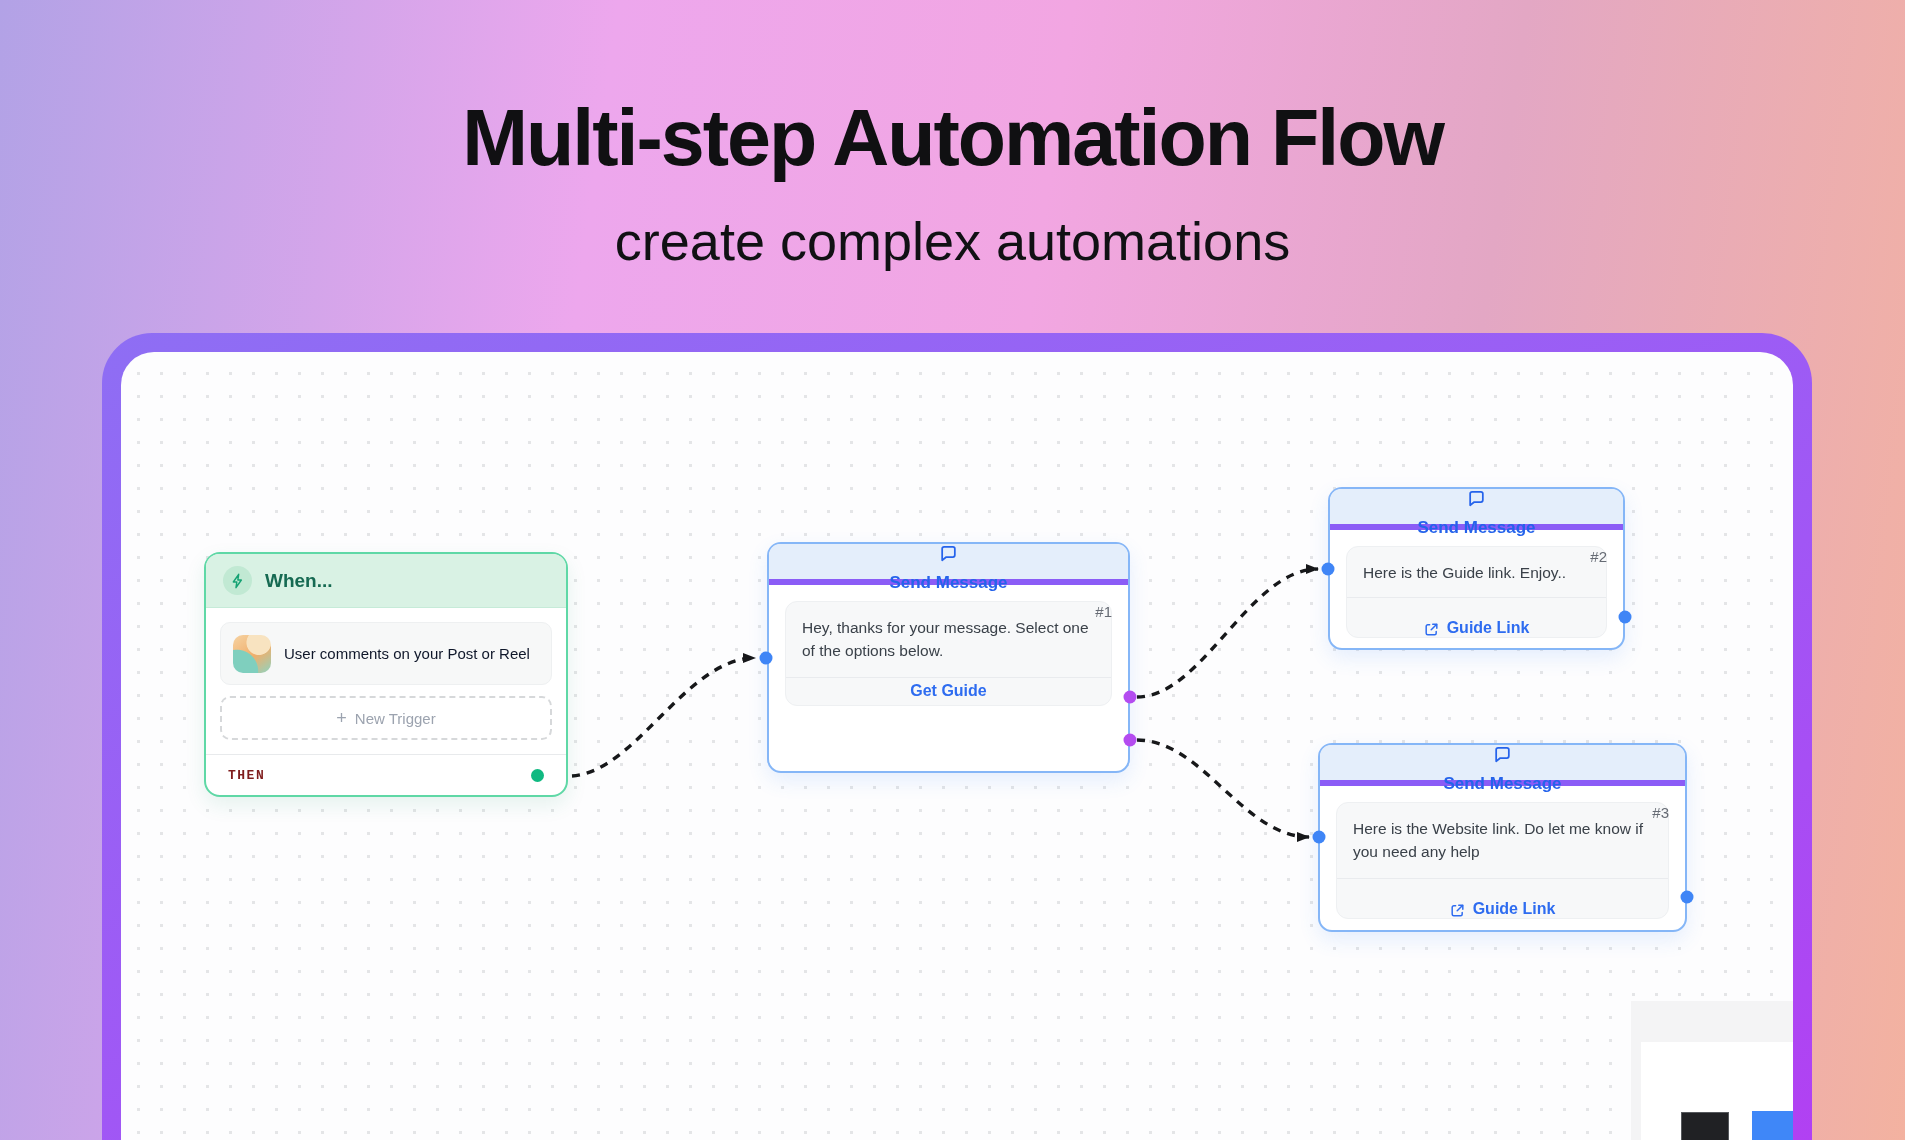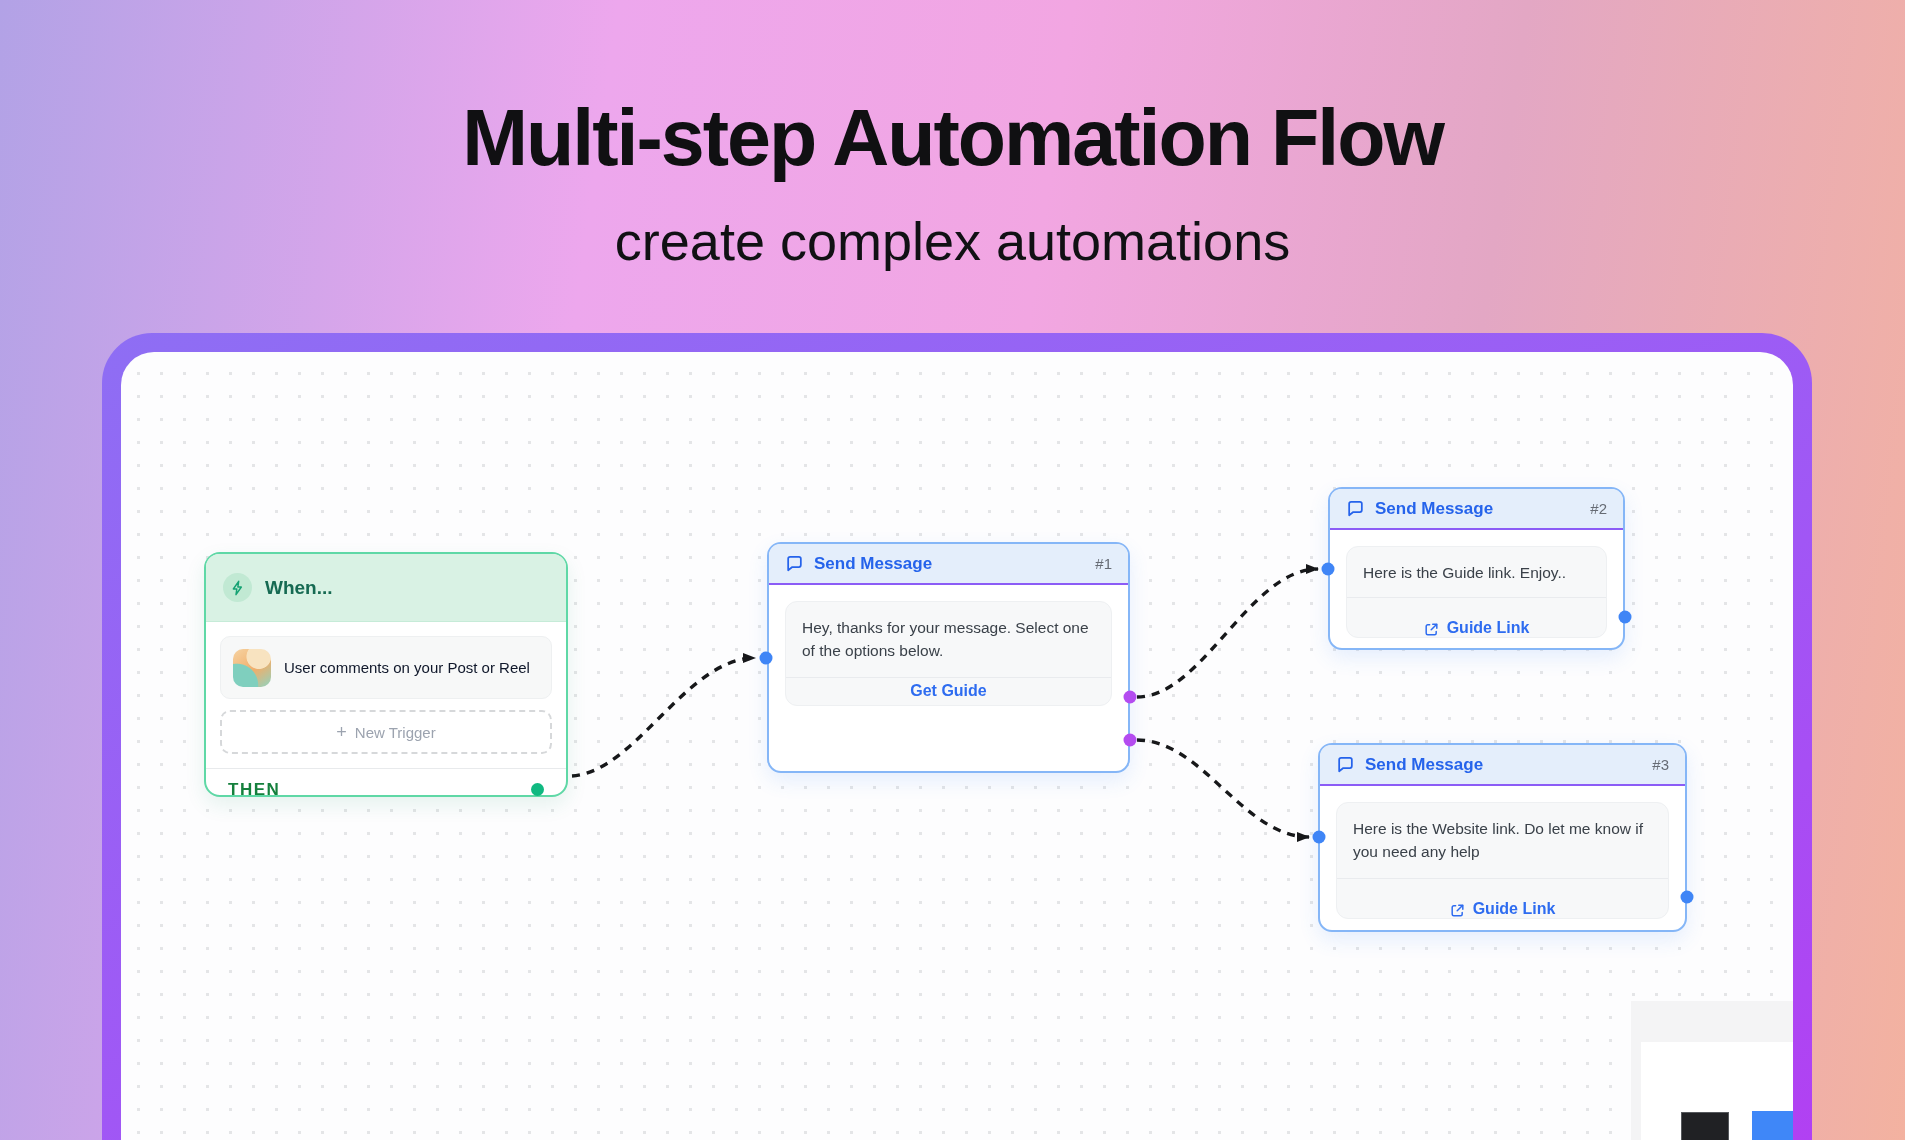--- a/index.html
+++ b/index.html
@@ -46,21 +46,21 @@
   .handle.purple { background:#b44cf0; }
 
   
   .node { position:absolute; background:#fff; z-index:4; }
   .when-node {
     left:83px; top:200px; width:364px; height:245px;
     border:2px solid #5fd8a6; border-radius:16px;
     box-shadow:0 8px 20px rgba(16,150,100,.10);
   }
   .when-header {
-    height:68px; display:flex; align-items:center; gap:13px;
+    height:54px; display:flex; align-items:center; gap:13px;
     background:#d9f2e4; border-bottom:1px solid #c6ebd8;
     border-radius:13px 13px 0 0; padding:0 17px;
   }
   .when-icon-circle {
     width:29px; height:29px; border-radius:50%; background:#c1e9d3;
     display:flex; align-items:center; justify-content:center; color:#15a273; flex:0 0 auto;
   }
   .when-title { font-size:19px; font-weight:700; color:#166a52; }
   .when-body { padding:14px 14px 0 14px; }
   .trigger-card {
@@ -79,35 +79,35 @@
     margin-top:11px; height:44px; width:100%;
     border:2px dashed #d6d8da; border-radius:10px; background:transparent;
     display:flex; align-items:center; justify-content:center; gap:8px;
     color:#9ca3af; font-size:15px; font-family:inherit; cursor:pointer;
   }
   .new-trigger-btn .plus { font-size:18px; line-height:1; color:#9ca3af; }
   .when-footer {
     margin-top:14px; border-top:1px solid #e8eaec; height:42px;
     display:flex; align-items:center; padding:0 22px;
   }
-  .then-label { font-size:17px; font-weight:700; letter-spacing:1.5px; color:#15803d; }
+  .then-label { font-size:13px; font-weight:700; letter-spacing:1.5px; color:#7f1d1d;font-family:Liberation Mono, monospace; }
   .then-dot { margin-left:auto; width:13px; height:13px; border-radius:50%; background:#10b981; }
 
   
   .msg-node {
     border:2px solid #85b6f7; border-radius:14px;
     box-shadow:0 8px 20px rgba(59,130,246,.12);
   }
   #node1 { left:646px; top:190px; width:363px; height:231px; }
   #node2 { left:1207px; top:135px; width:297px; height:163px; }
   #node3 { left:1197px; top:391px; width:369px; height:189px; }
   .msg-header {
     height:41px; display:flex; align-items:center; gap:10px;
-    background:#e4eefb; border-bottom:2px solid #8b5cf6;
-    border-radius:11px 11px 0 0; padding:0 16px;
+    background:#e4eefb; border-bottom:6px solid #8b5cf6;
+    border-radius:11px 11px 0 0; padding:0 16px;flex-direction:column;
   }
   .msg-header .chat { color:#2563eb; display:flex; flex:0 0 auto; }
   .msg-title { font-size:17px; font-weight:700; color:#2563eb; }
   .msg-badge { margin-left:auto; font-size:15px; color:#666b74; }
   .msg-body { padding:16px; }
   .msg-card { background:#f7f8f9; border:1px solid #eef0f2; border-radius:12px; overflow:hidden; }
   .msg-text { padding:14px 16px; font-size:15.5px; color:#3a4149; line-height:1.5; }
   .opt-row {
     border-top:1px solid #e9ebee; height:28px;
     display:flex; align-items:center; justify-content:center; gap:8px;

